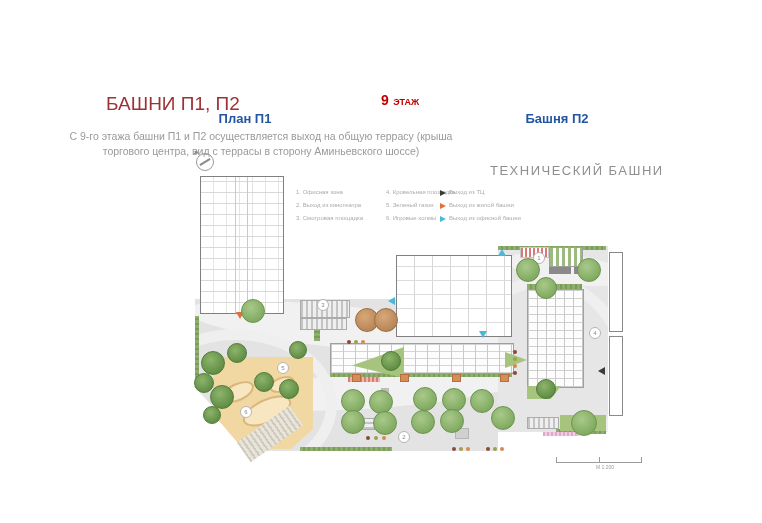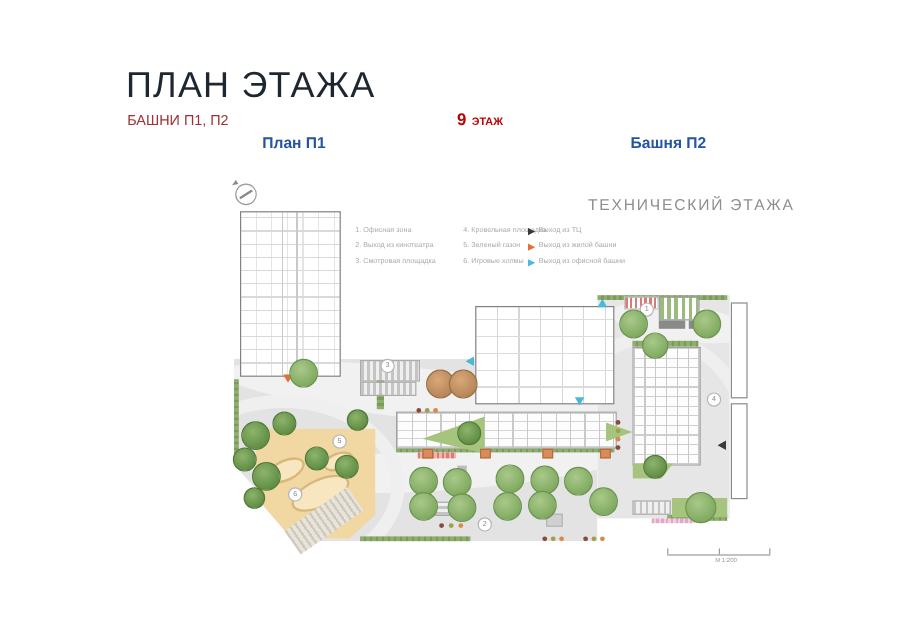--- a/index.html
+++ b/index.html
@@ -2,21 +2,21 @@
 <html><head>
 <meta charset="utf-8">
 <style>
   html,body{margin:0;padding:0;background:#fff;}
   #slide{position:relative;width:762px;height:523px;background:#ffffff;overflow:hidden;
          font-family:"Liberation Sans", sans-serif;}
   .abs{position:absolute;}
 
   
   .main-title{left:105px;top:55px;font-size:30px;color:#1e2630;letter-spacing:1px;font-weight:400;}
-  .sub-title{left:106px;top:93px;font-size:12px;color:#9d3134;}
+  .sub-title{left:106px;top:93px;font-size:19px;color:#9d3134;}
   .terrace-title{left:285px;top:76px;width:230px;text-align:center;font-size:13px;font-weight:bold;color:#c00000;}
   .floor-line{left:285px;top:91px;width:230px;text-align:center;color:#c00000;font-weight:bold;}
   .floor-line .num{font-size:14px;}
   .floor-line .word{font-size:9px;}
   .tower-label{font-size:13px;font-weight:bold;color:#2355a3;width:90px;text-align:center;}
   .tower1{left:200px;top:111px;}
   .tower2{left:512px;top:111px;}
   .descr{left:68px;top:129px;width:386px;text-align:center;font-size:10.5px;line-height:15px;color:#9a9a9a;}
   .tech-floor{left:490px;top:163px;font-size:13px;color:#8f8f8f;letter-spacing:1.5px;}
 
@@ -113,29 +113,29 @@
 
   .scalebar{left:556px;top:456px;width:86px;height:6px;border-bottom:1px solid #9a9a9a;}
   .scalebar .tick{position:absolute;bottom:0;width:1px;height:5px;background:#9a9a9a;}
   .scale-label{left:596px;top:464px;font-size:5px;color:#9a9a9a;}
 </style>
 </head>
 <body>
 
 <div id="slide">
 
-  <div class="abs main-title">ПЛАН ЭТАЖА</div>
   <div class="abs sub-title">БАШНИ П1, П2</div>
   <div class="abs floor-line">
     <span class="num">9</span>
     <span class="word">ЭТАЖ</span>
   </div>
   <div class="abs tower-label tower1">План П1</div>
   <div class="abs tower-label tower2">Башня П2</div>
-  <div class="abs tech-floor">ТЕХНИЧЕСКИЙ ЭТАЖА</div>
+  <div class="abs descr">С 9-го этажа башни П1 и П2 осуществляется выход на общую террасу (крыша торгового центра, вид с террасы  в сторону Аминьевского шоссе)</div>
+  <div class="abs tech-floor">ТЕХНИЧЕСКИЙ БАШНИ</div>
 
   <div class="abs legend-col lg1">
     <div>1. Офисная зона</div>
     <div>2. Выход из кинотеатра</div>
     <div>3. Смотровая площадка</div>
   </div>
   <div class="abs legend-col lg2">
     <div>4. Кровельная площадка</div>
     <div>5. Зеленый газон</div>
     <div>6. Игровые холмы</div>

